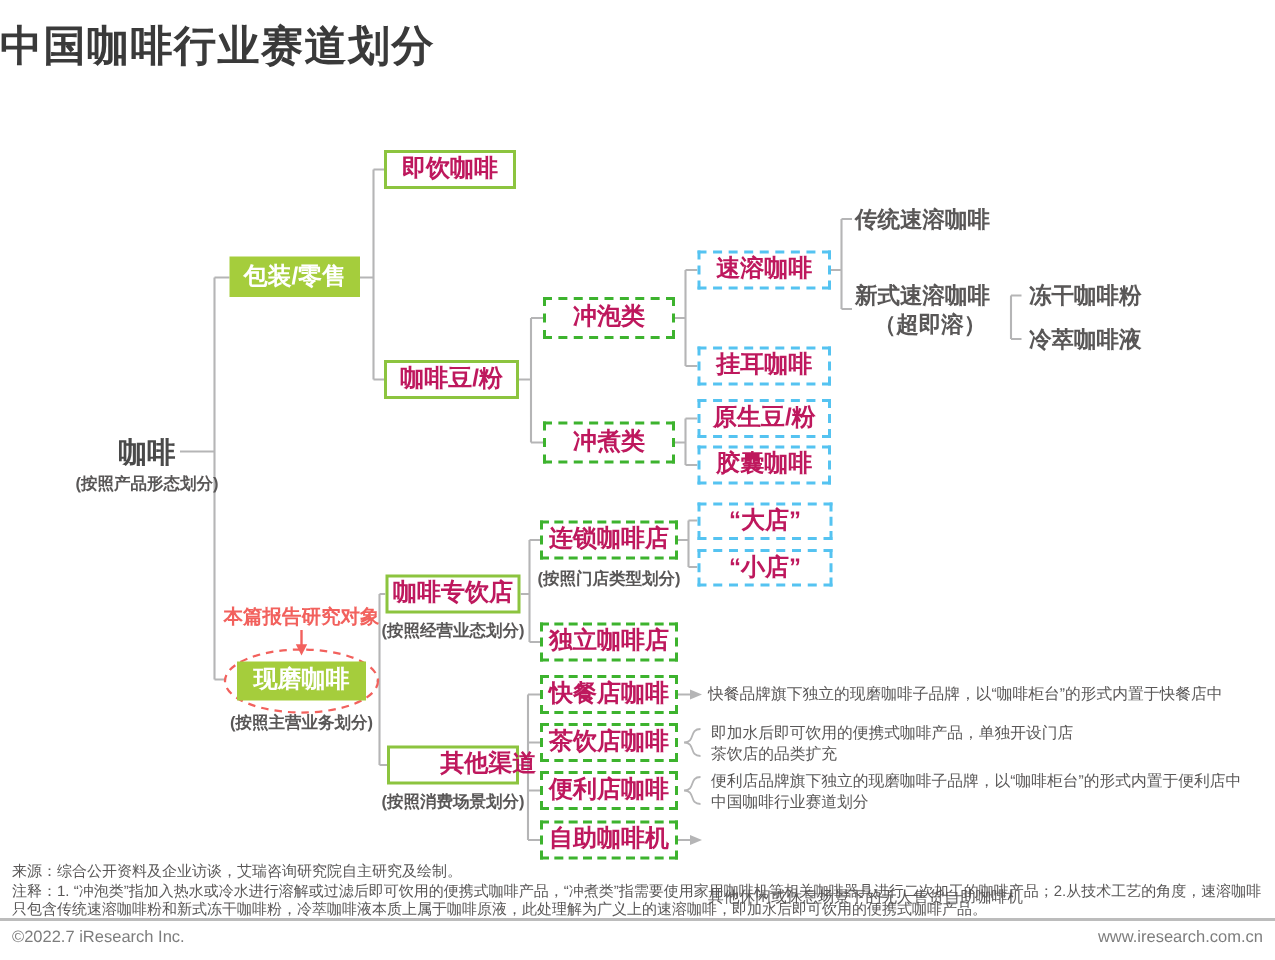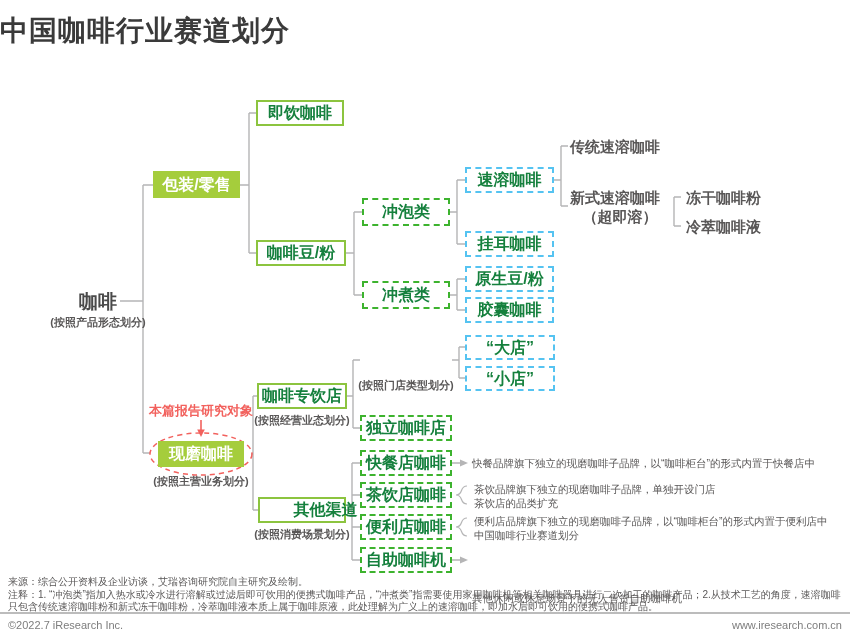--- a/index.html
+++ b/index.html
@@ -10,21 +10,21 @@
     overflow:hidden;
   }
   .title {
     position:absolute; left:0; top:12px; width:100%;
     font-size:28px; font-weight:bold; color:#3a3a3a;
     letter-spacing:1px;
   }
   .node {
     position:absolute; display:flex; align-items:center; justify-content:center;
     background:#fff; font-weight:bold; font-size:16px; white-space:nowrap;
-    color:#15803d; line-height:1;
+    color:#be185d; line-height:1;
   }
   .fill   { background:#a5cd3c; color:#ffffff; border:none; }
   .solid  { border:2px solid #8cc43f; }
   .dashg  { border:2px dashed #3db32e; }
   .dashc  { border:2px dashed #55c3f1; }
   .plain  {
     position:absolute; font-weight:bold; font-size:15px; color:#595757;
     white-space:nowrap; line-height:1.2;
   }
   .root-label {
@@ -105,33 +105,34 @@
   <div class="plain" style="left:570px; top:189px;">新式速溶咖啡</div>
   <div class="plain" style="left:570px; top:208px; width:100px; text-align:center;">（超即溶）</div>
   <div class="plain" style="left:686px; top:189px;">冻干咖啡粉</div>
   <div class="plain" style="left:686px; top:218px;">冷萃咖啡液</div>
 
   <div class="node solid" style="left:257px; top:383px; width:90px; height:26px;">咖啡专饮店</div>
   <div class="sub" style="left:232px; top:413px; width:140px;">(按照经营业态划分)</div>
   <div class="node solid" style="left:258px; top:497px; width:88px; height:26px;padding-left:47px;">其他渠道</div>
   <div class="sub" style="left:232px; top:527px; width:140px;">(按照消费场景划分)</div>
 
+  <div class="node dashg" style="left:360px; top:347px; width:92px; height:26px;">连锁咖啡店</div>
   <div class="sub" style="left:336px; top:378px; width:140px;">(按照门店类型划分)</div>
   <div class="node dashg" style="left:360px; top:415px; width:92px; height:26px;">独立咖啡店</div>
 
   <div class="node dashc" style="left:465px; top:335px; width:90px; height:25px;">“大店”</div>
   <div class="node dashg" style="left:360px; top:450px; width:92px; height:26px;">快餐店咖啡</div>
 
   <div class="node dashc" style="left:465px; top:366px; width:90px; height:25px;">“小店”</div>
   <div class="node dashg" style="left:360px; top:482px; width:92px; height:26px;">茶饮店咖啡</div>
   <div class="node dashg" style="left:360px; top:514px; width:92px; height:26px;">便利店咖啡</div>
   <div class="node dashg" style="left:360px; top:547px; width:92px; height:26px;">自助咖啡机</div>
 
   <div class="anno" style="left:472px; top:457px;">快餐品牌旗下独立的现磨咖啡子品牌，以“咖啡柜台”的形式内置于快餐店中</div>
-  <div class="anno" style="left:474px; top:483px;">茶饮品牌旗下独立的现磨咖啡子品牌，单独开设门店</div>
+  <div class="anno" style="left:474px; top:483px;">即加水后即可饮用的便携式咖啡产品，单独开设门店</div>
   <div class="anno" style="left:474px; top:497px;">茶饮店的品类扩充</div>
   <div class="anno" style="left:474px; top:515px;">便利店品牌旗下独立的现磨咖啡子品牌，以“咖啡柜台”的形式内置于便利店中</div>
   <div class="anno" style="left:474px; top:529px;">中国咖啡行业赛道划分</div>
   <div class="anno" style="left:472px; top:554px;margin-top:38px;">其他休闲或休息场景下的无人售货自助咖啡机</div>
 
   <div class="footer-src">来源：综合公开资料及企业访谈，艾瑞咨询研究院自主研究及绘制。</div>
   <div class="footer-note">注释：1. “冲泡类”指加入热水或冷水进行溶解或过滤后即可饮用的便携式咖啡产品，“冲煮类”指需要使用家用咖啡机等相关咖啡器具进行二次加工的咖啡产品；2.从技术工艺的角度，速溶咖啡只包含传统速溶咖啡粉和新式冻干咖啡粉，冷萃咖啡液本质上属于咖啡原液，此处理解为广义上的速溶咖啡，即加水后即可饮用的便携式咖啡产品。</div>
   <div class="divider"></div>
   <div class="copyright">©2022.7 iResearch Inc.</div>
   <div class="website">www.iresearch.com.cn</div>

